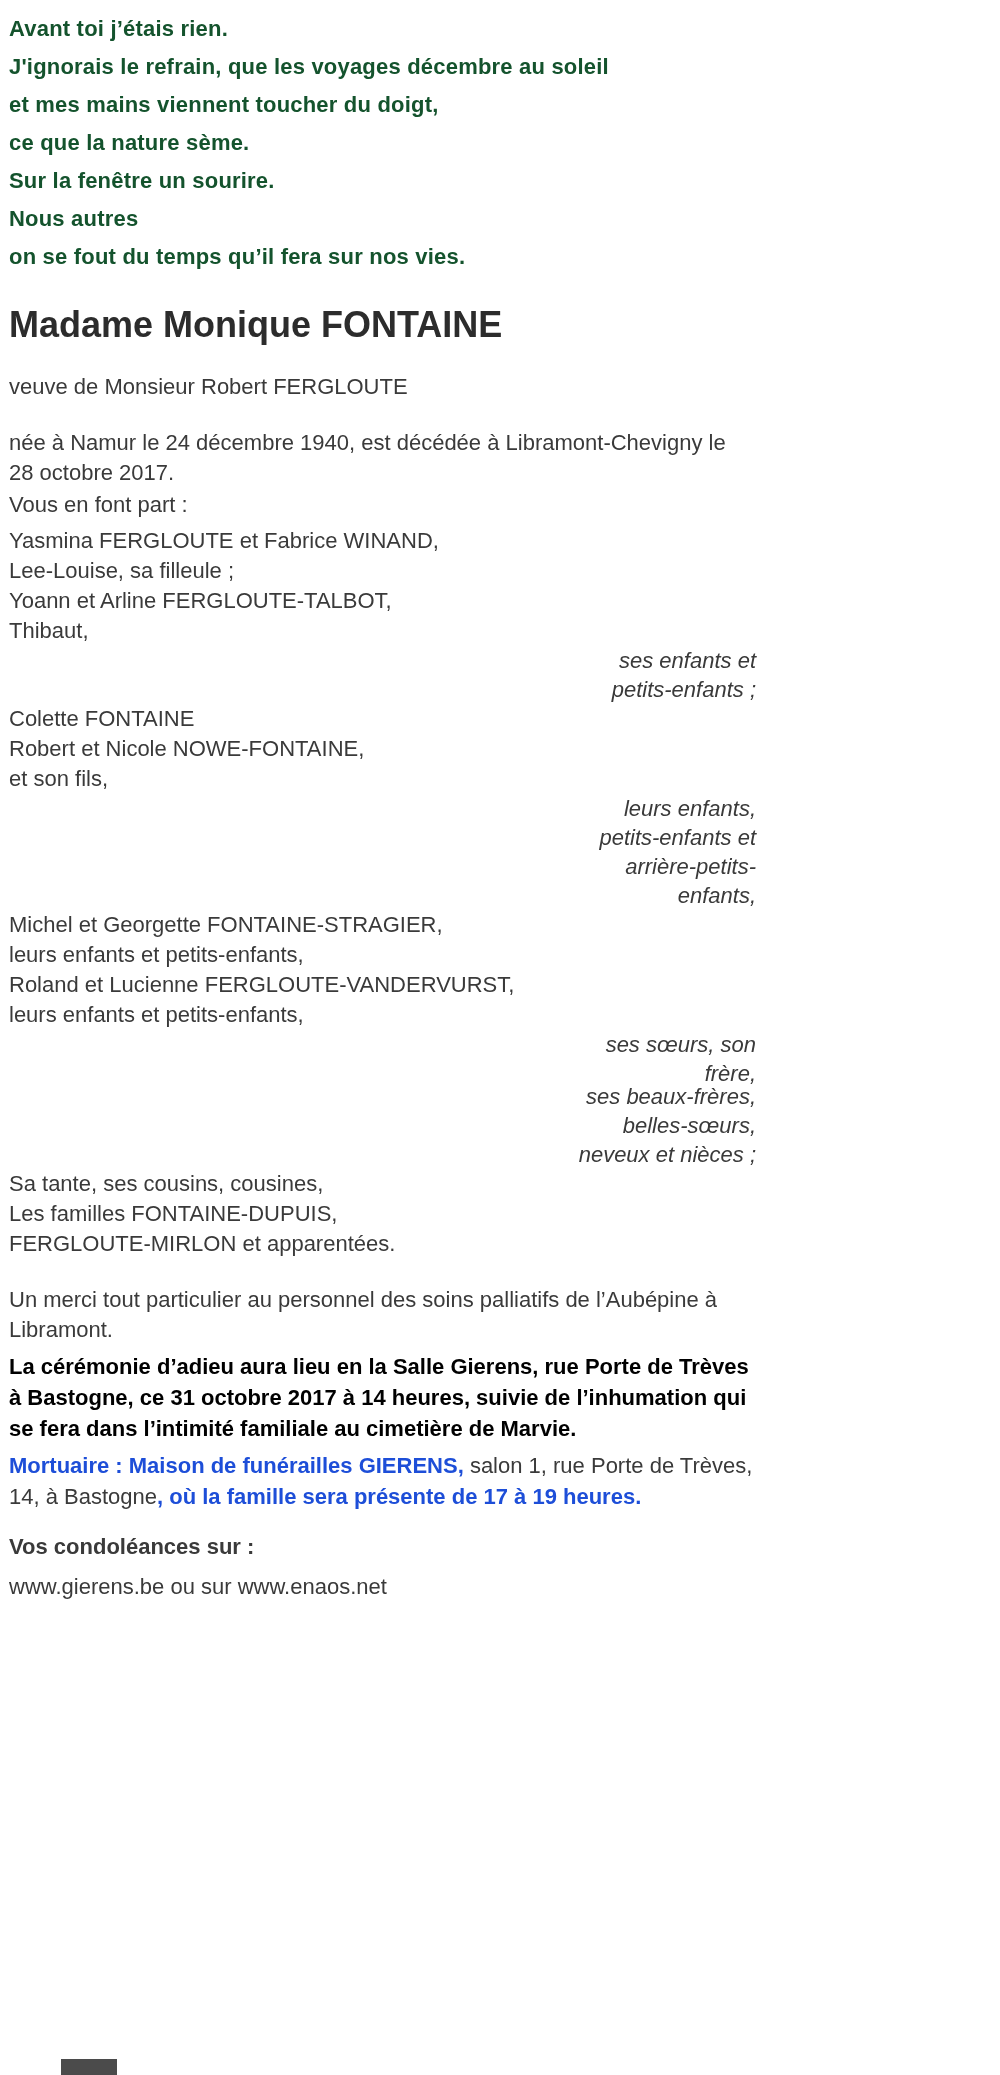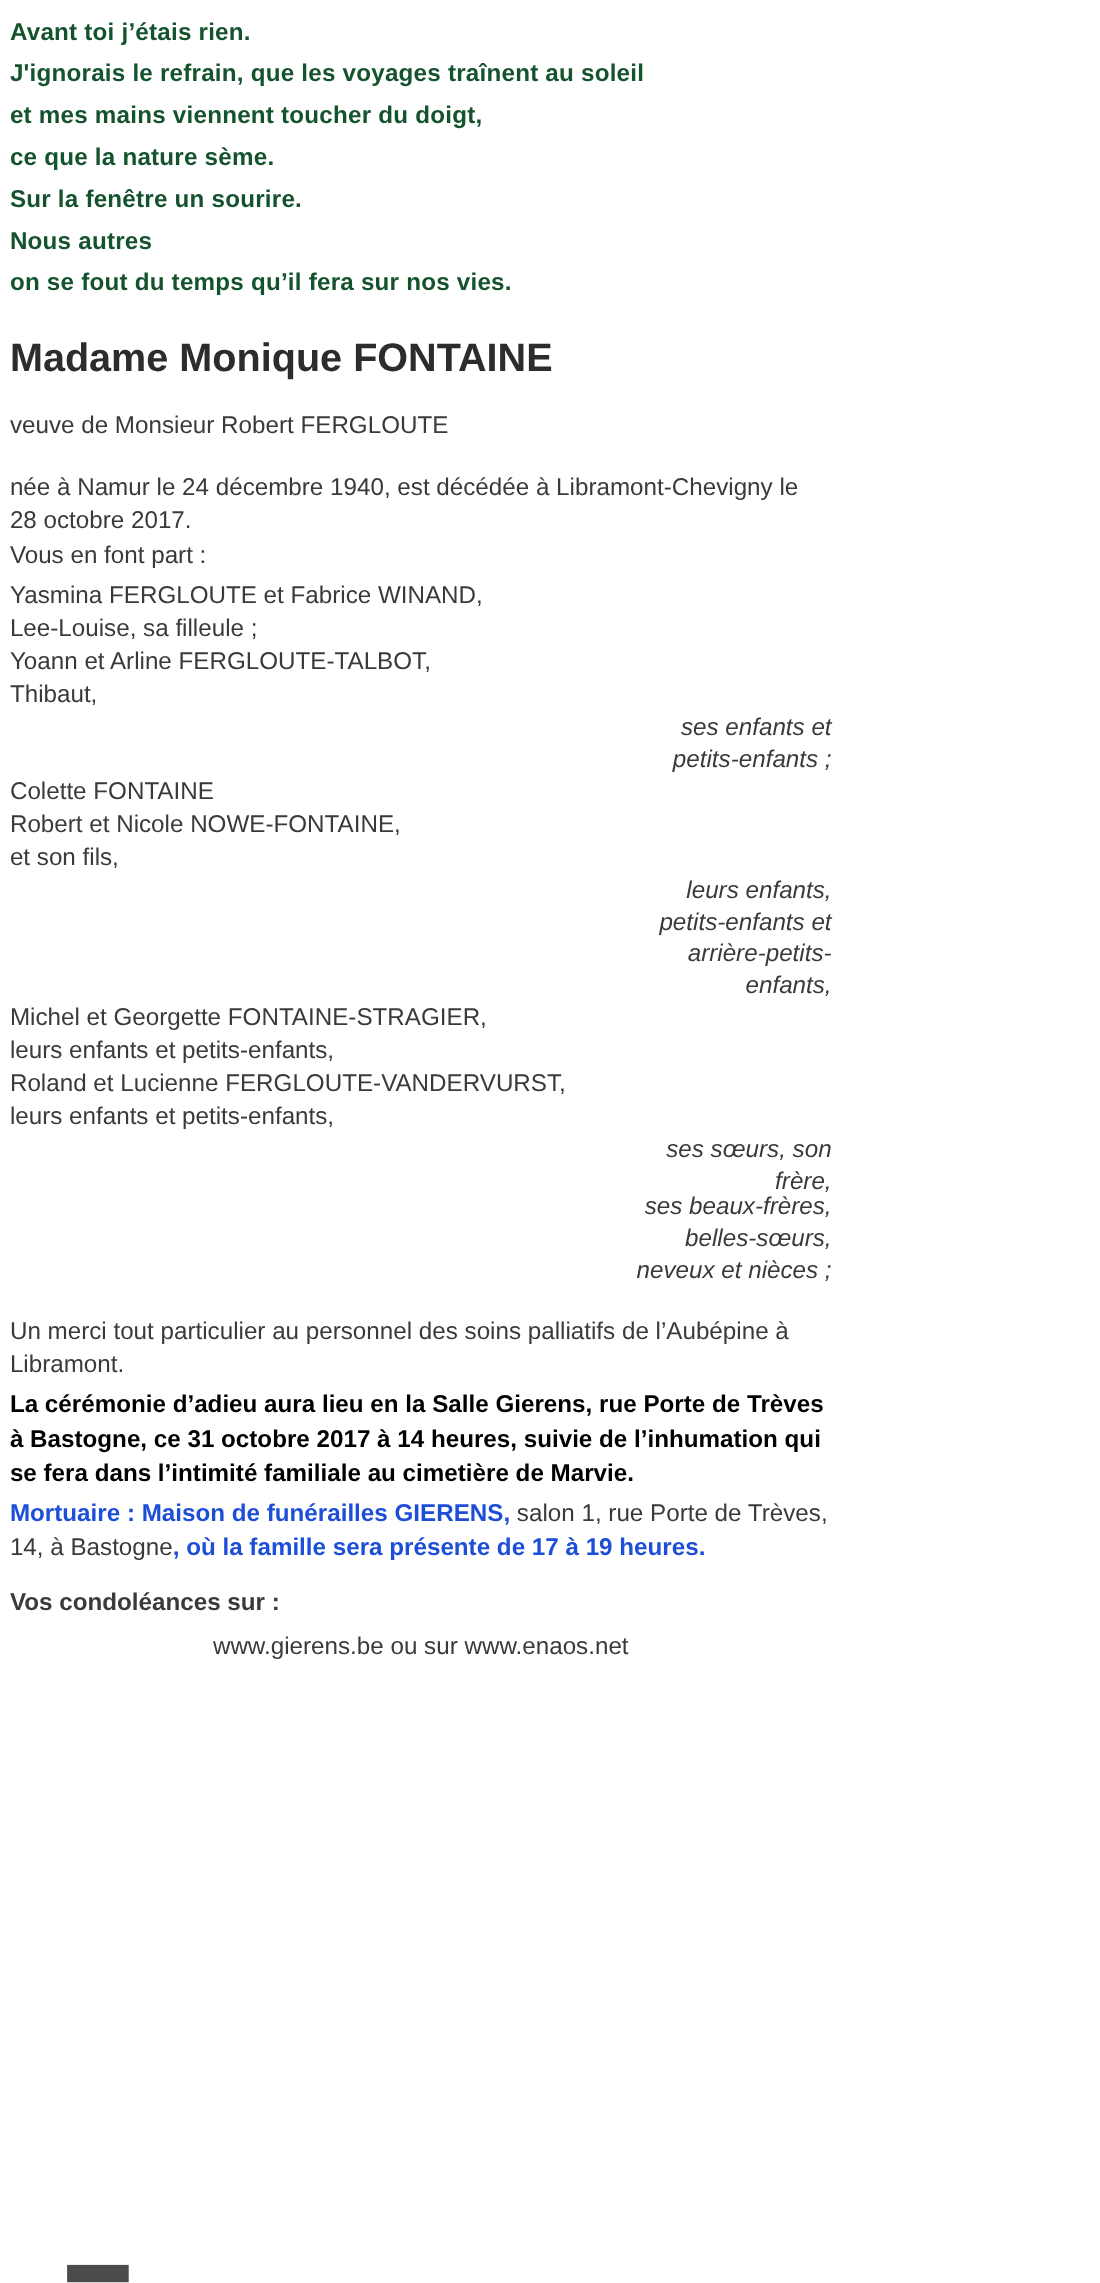--- a/index.html
+++ b/index.html
@@ -49,38 +49,38 @@
   .thanks-para { margin-top: 26px; }
   .ceremony-para {
     margin-top: 6px;
     font-weight: 700;
     color: #000000;
     line-height: 31px;
   }
   .mortuary-para { margin-top: 6px; line-height: 31px; }
   .bold-seg { font-weight: 700; color: #1d4ed8; }
   .condolences-intro { margin-top: 20px; font-weight: bold; }
-  .condolence-sites { margin-top: 10px; text-align: center; }
+  .condolence-sites { margin-top: 10px; }
   .bottom-partial {
     position: absolute;
     left: 61px;
     bottom: 0;
     width: 56px;
     height: 16px;
     background: #4b4b4b;
   }
 </style>
 </head>
 <body>
 
 <div class="doc">
 
   <div>
     <div class="poem-line">Avant toi j’étais rien.</div>
-    <div class="poem-line">J'ignorais le refrain, que les voyages traînent au soleil</div>
+    <div class="poem-line">J'ignorais le refrain, que les voyages décembre au soleil</div>
     <div class="poem-line">et mes mains viennent toucher du doigt,</div>
     <div class="poem-line">ce que la nature sème.</div>
     <div class="poem-line">Sur la fenêtre un sourire.</div>
     <div class="poem-line">Nous autres</div>
     <div class="poem-line">on se fout du temps qu’il fera sur nos vies.</div>
   </div>
 
   <div class="name-title">Madame Monique FONTAINE</div>
 
   <div class="widow-line">veuve de Monsieur Robert FERGLOUTE</div>
@@ -125,20 +125,25 @@
     <div>ses sœurs, son</div>
     <div>frère,</div>
   </div>
 
   <div class="relation-note tight">
     <div>ses beaux-frères,</div>
     <div>belles-sœurs,</div>
     <div>neveux et nièces ;</div>
   </div>
 
+  <div>
+    <div class="member-line">Sa tante, ses cousins, cousines,</div>
+    <div class="member-line">Les familles FONTAINE-DUPUIS,</div>
+    <div class="member-line">FERGLOUTE-MIRLON et apparentées.</div>
+  </div>
 
   <div class="thanks-para">Un merci tout particulier au personnel des soins palliatifs de l’Aubépine à Libramont.</div>
 
   <div class="ceremony-para">La cérémonie d’adieu aura lieu en la Salle Gierens, rue Porte de Trèves à Bastogne, ce 31 octobre 2017 à 14 heures, suivie de l’inhumation qui se fera dans l’intimité familiale au cimetière de Marvie.</div>
 
   <div class="mortuary-para">
     <span class="bold-seg">Mortuaire : Maison de funérailles GIERENS,</span><span> salon 1, rue Porte de Trèves, 14, à Bastogne</span><span class="bold-seg">, où la famille sera présente de 17 à 19 heures.</span>
   </div>
 
   <div class="condolences-intro">Vos condoléances sur :</div>

